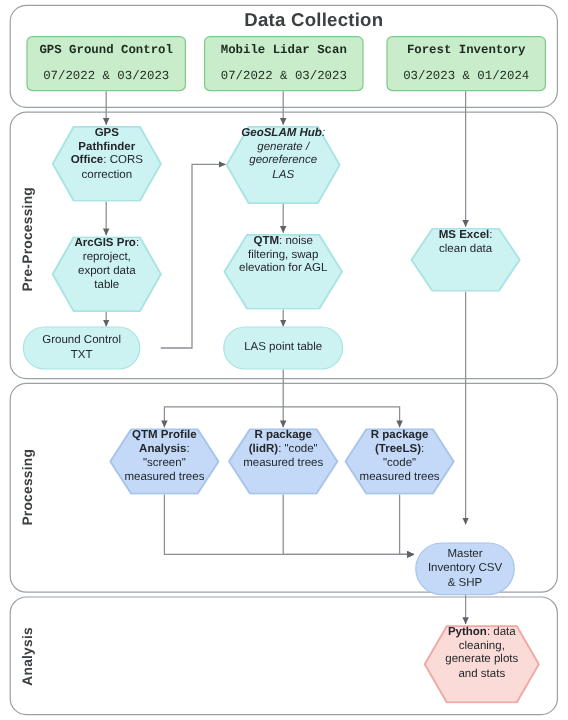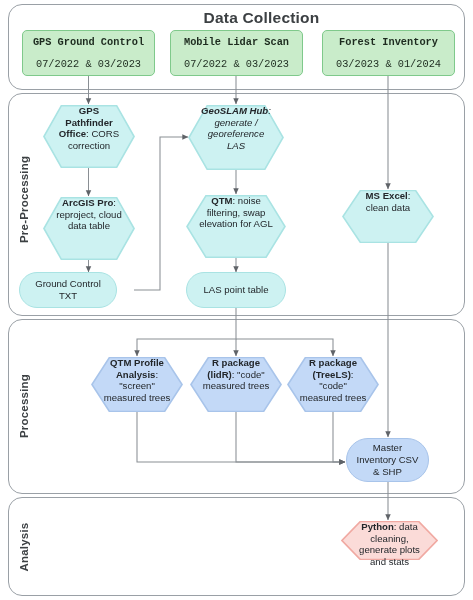--- a/index.html
+++ b/index.html
@@ -97,21 +97,21 @@
     box-sizing:border-box;
     display:flex;align-items:center;justify-content:center;
     text-align:center;
     border-radius:999px;
     font-size:9.6px;
     line-height:1.22;
     color:#23272b;
     padding:0 6px;
   }
   .cyan{background:#cdf2f2;border:1.1px solid #a9e3e3;}
-  .blue{background:#c3d9f7;border:1.1px solid #a8c4ea;}
+  .blue{background:#c3d9f7;border:1.1px solid #a8c4ea;margin-top:14px;}
   b{font-weight:bold;}
 </style>
 </head>
 <body>
 
 <div id="canvas">
 
   <div class="section" style="left:8px;top:4px;width:457px;height:86px;"></div>
   <div class="section" style="left:8px;top:93px;width:457px;height:223px;"></div>
   <div class="section" style="left:8px;top:319px;width:457px;height:175px;"></div>
@@ -181,21 +181,21 @@
     <div class="hextext">
       <span><b>GPS Pathfinder Office</b><span>: CORS correction</span></span>
     </div>
   </div>
 
   <div class="hex" style="left:43px;top:197px;width:92px;height:63px;">
     <svg class="hexbg" viewBox="0 0 100 100" preserveAspectRatio="none">
       <polygon points="20,1 80,1 99,50 80,99 20,99 1,50" fill="#cdf2f2" stroke="#a9e3e3" stroke-width="1.6" vector-effect="non-scaling-stroke"></polygon>
     </svg>
     <div class="hextext">
-      <span><b>ArcGIS Pro</b><span>: reproject, cloud data table</span></span>
+      <span><b>ArcGIS Pro</b><span>: reproject, export data table</span></span>
     </div>
   </div>
 
   <div class="pill cyan" style="left:19px;top:272px;width:98px;height:36px;">
     <span>Ground Control TXT</span>
   </div>
 
   <div class="hex" style="left:188px;top:105px;width:96px;height:65px;font-style:italic;">
     <svg class="hexbg" viewBox="0 0 100 100" preserveAspectRatio="none">
       <polygon points="20,1 80,1 99,50 80,99 20,99 1,50" fill="#cdf2f2" stroke="#a9e3e3" stroke-width="1.6" vector-effect="non-scaling-stroke"></polygon>
@@ -251,21 +251,21 @@
     </svg>
     <div class="hextext">
       <span><b>R package (TreeLS)</b><span>: "code" measured trees</span></span>
     </div>
   </div>
 
   <div class="pill blue" style="left:346px;top:438px;width:83px;height:44px;">
     <span>Master Inventory CSV &amp; SHP</span>
   </div>
 
-  <div class="hex" style="left:341px;top:521px;width:97px;height:39px;">
+  <div class="hex" style="left:353px;top:521px;width:97px;height:65px;">
     <svg class="hexbg" viewBox="0 0 100 100" preserveAspectRatio="none">
       <polygon points="20,1 80,1 99,50 80,99 20,99 1,50" fill="#fbdbd8" stroke="#f0a9a2" stroke-width="1.6" vector-effect="non-scaling-stroke"></polygon>
     </svg>
     <div class="hextext">
       <span><b>Python</b><span>: data cleaning, generate plots and stats</span></span>
     </div>
   </div>
 
 </div>
 

